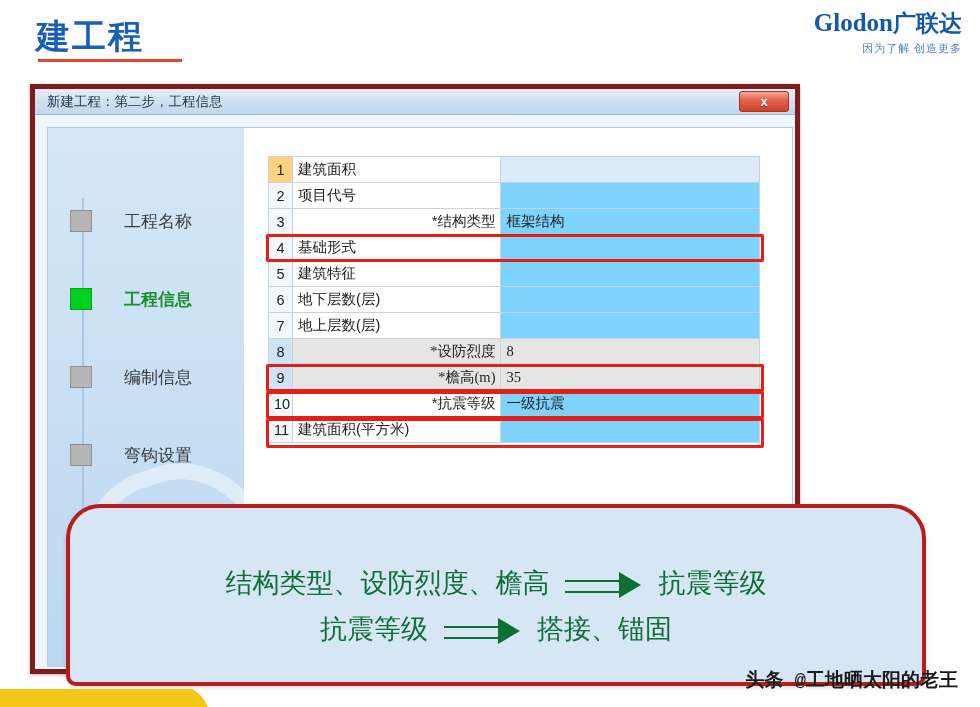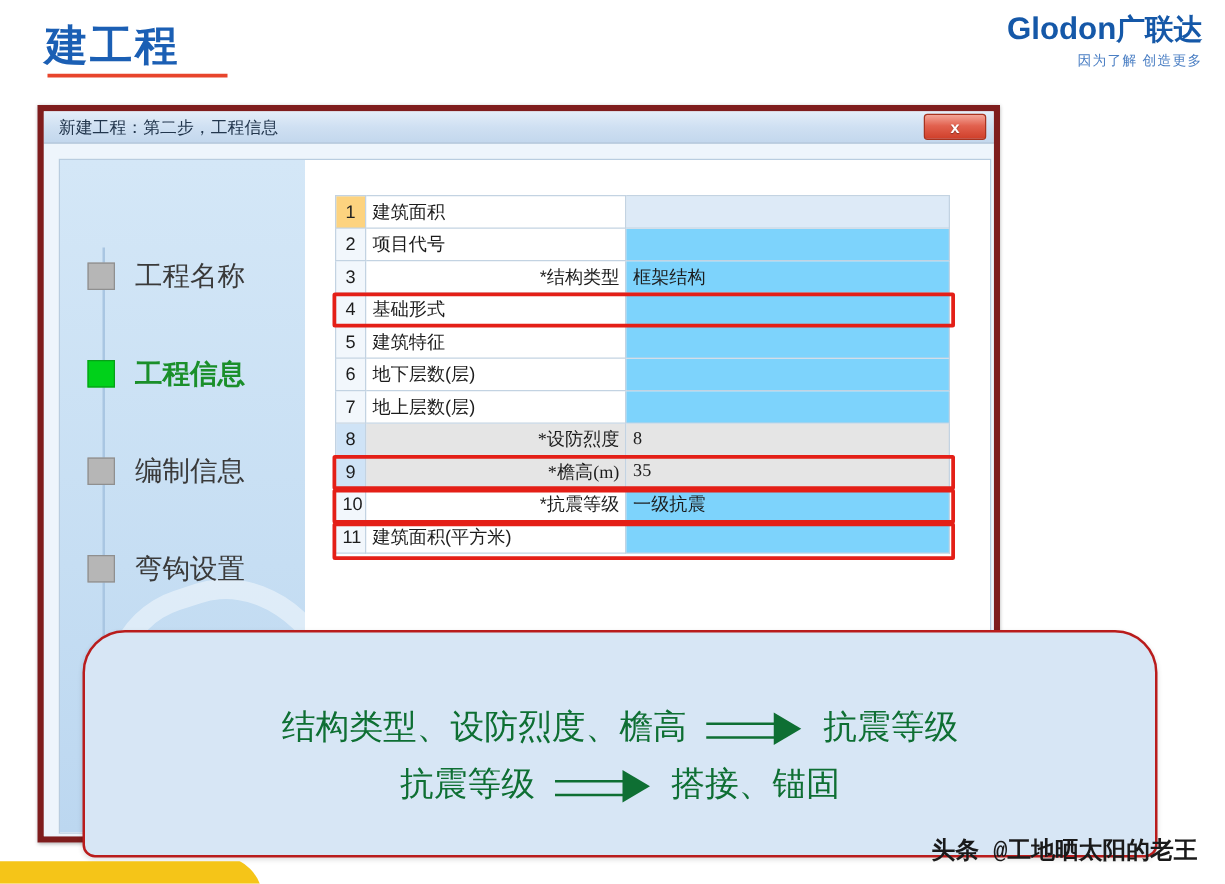--- a/index.html
+++ b/index.html
@@ -24,20 +24,21 @@
   .title-underline {
     position: absolute;
     left: 38px; top: 59px;
     width: 144px; height: 3px;
     background: #e8452c;
   }
   .brand {
     position: absolute;
     right: 18px; top: 8px;
     text-align: right;
+    font-family: Liberation Serif, serif;
   }
   .brand-main {
     font-size: 25px;
     font-weight: bold;
     color: #1558a8;
     letter-spacing: 0px;
   }
   .brand-main .cn { color: #1558a8; font-size: 23px; }
   .brand-sub {
     font-size: 11px;
@@ -138,22 +139,22 @@
     width: 22px; height: 22px;
     background: #b6b6b6;
     border: 1px solid #8f8f8f;
     flex: 0 0 auto;
   }
   .step.active .step-box {
     background: #00d11a;
     border: 1px solid #07a018;
   }
   .step-label {
-    margin-left: 16px;
-    font-size: 22px;
+    margin-left: 32px;
+    font-size: 17px;
     color: #3a3a3a;
   }
   .step.active .step-label {
     color: #1a8f2a;
     font-weight: bold;
   }
 
   
   .table-wrap {
     flex: 1;
@@ -199,21 +200,21 @@
     border-radius: 2px;
     pointer-events: none;
   }
 
   
   .callout {
     position: absolute;
     left: 66px; top: 504px;
     width: 860px; height: 182px;
     background: #d7e6f5;
-    border: 2px solid #b91c1c;
+    border: 4px solid #b91c1c;
     border-radius: 34px 34px 10px 10px;
     box-shadow: 0 2px 4px rgba(0,0,0,.12);
   }
   .callout-lines {
     position: absolute;
     left: 0; top: 52px;
     width: 100%;
     text-align: center;
     color: #0e6f33;
     font-size: 27px;

